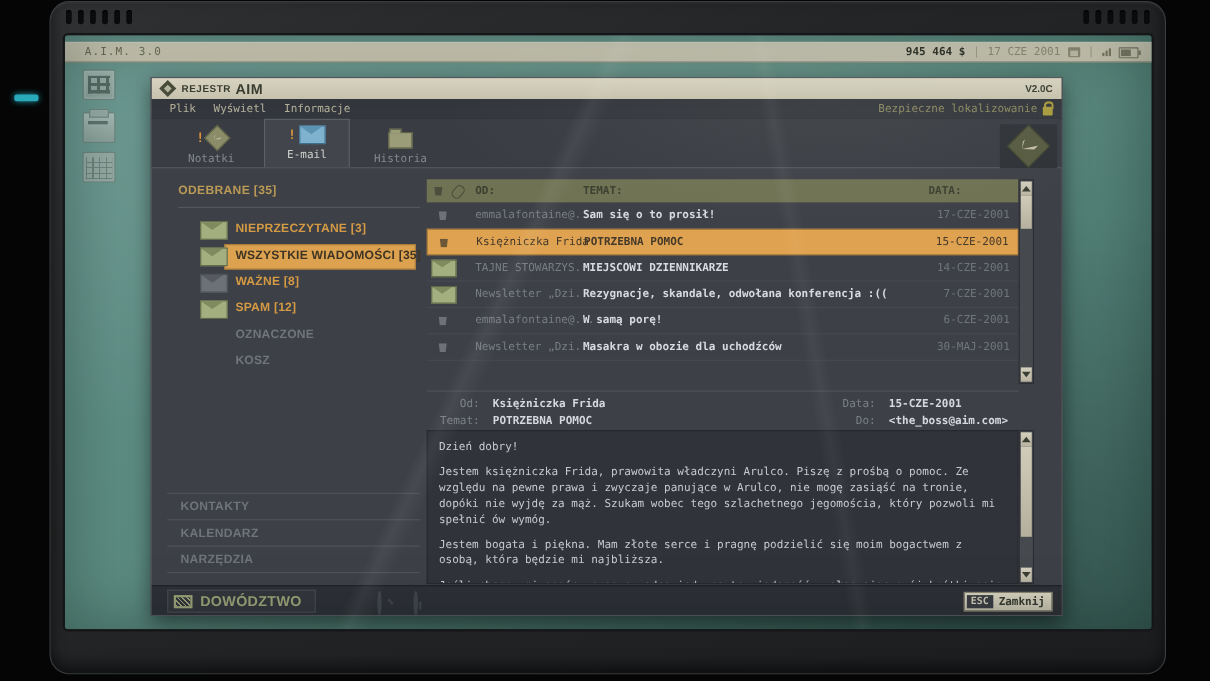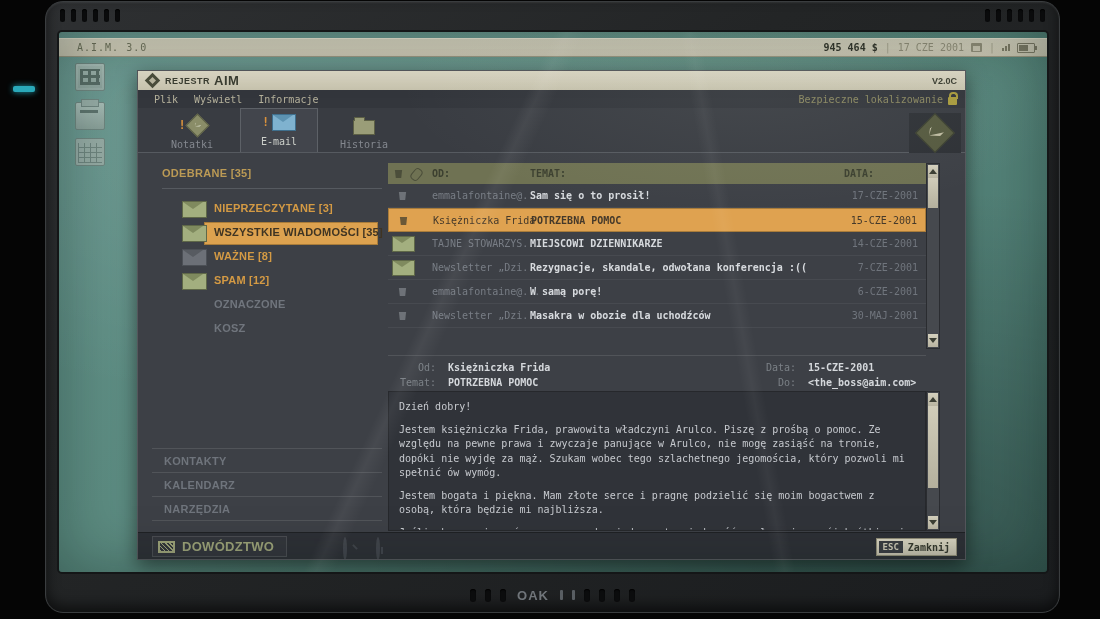--- a/index.html
+++ b/index.html
@@ -204,32 +204,20 @@
         <span></span>
     </div>
     <div class="vents" style="right:14px;">
       <span></span>
         <span></span>
         <span></span>
         <span></span>
         <span></span>
         <span></span>
     </div>
-    <div class="speaker">
-      <span class="slot"></span>
-        <span class="slot"></span>
-        <span class="slot"></span>
-      <span class="brand">OAK</span>
-      <span class="bar"></span>
-        <span class="bar"></span>
-      <span class="slot"></span>
-        <span class="slot"></span>
-        <span class="slot"></span>
-        <span class="slot"></span>
-    </div>
   </div>
   <div class="led"></div>
 
   <div class="screen">
 
     <div class="topbar">
       <span class="app">A.I.M. 3.0</span>
       <span class="right">
         <span class="money">945 464 $</span>
         <span class="sep">|</span>

